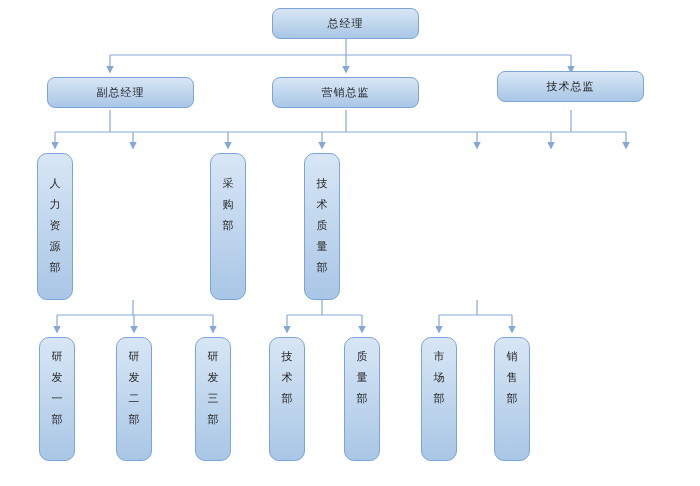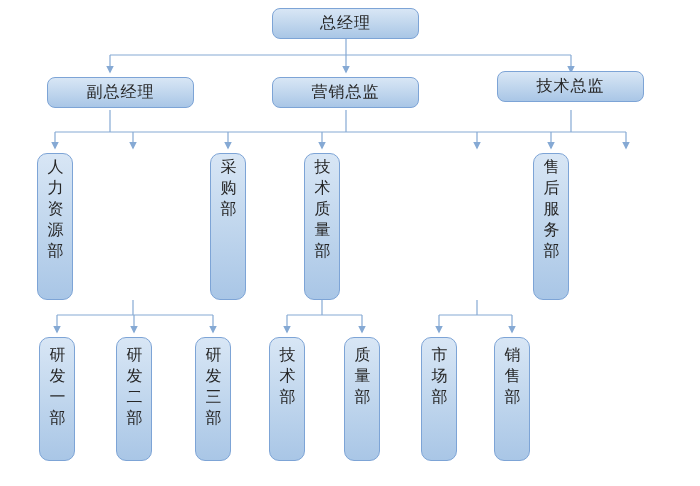--- a/index.html
+++ b/index.html
@@ -19,22 +19,21 @@
     position: absolute;
     left: 0; top: 0;
     width: 700px; height: 486px;
   }
   .node {
     position: absolute;
     box-sizing: border-box;
     border: 1.5px solid #7da4d6;
     background: linear-gradient(to bottom, #d8e6f5 0%, #c3d8ee 45%, #a9c6e6 100%);
     color: #262626;
-    font-size: 16px;
-    font-family: Liberation Mono, monospace;
+    font-size: 11px;
   }
   .hbox {
     width: 147px;
     height: 31px;
     border-radius: 8px;
     display: flex;
     align-items: center;
     justify-content: center;
     letter-spacing: 1px;
   }
@@ -43,21 +42,21 @@
     border-radius: 10px;
     text-align: center;
   }
   .vbox .vlabel {
     width: 15px;
     margin: 0 auto;
     word-break: break-all;
     line-height: 21px;
   }
   .lvl3 { top: 153px; height: 147px; }
-  .lvl3 .vlabel { padding-top: 4px; }
+  .lvl3 .vlabel { padding-top: 19px; }
   .lvl4 { top: 337px; height: 124px; }
   .lvl4 .vlabel { padding-top: 8px; }
 </style>
 </head>
 <body>
 
 <div id="canvas">
 
   <svg id="connectors" viewBox="0 0 700 486" xmlns="http://www.w3.org/2000/svg">
     <defs>
@@ -108,23 +107,20 @@
 
   <div class="node vbox lvl3" style="left:37px;">
     <div class="vlabel">人力资源部</div>
   </div>
   <div class="node vbox lvl3" style="left:210px;">
     <div class="vlabel">采购部</div>
   </div>
   <div class="node vbox lvl3" style="left:304px;">
     <div class="vlabel">技术质量部</div>
   </div>
-  <div class="node vbox lvl3" style="left:533px;">
-    <div class="vlabel">售后服务部</div>
-  </div>
 
   <div class="node vbox lvl4" style="left:39px;">
     <div class="vlabel">研发一部</div>
   </div>
   <div class="node vbox lvl4" style="left:116px;">
     <div class="vlabel">研发二部</div>
   </div>
   <div class="node vbox lvl4" style="left:195px;">
     <div class="vlabel">研发三部</div>
   </div>

